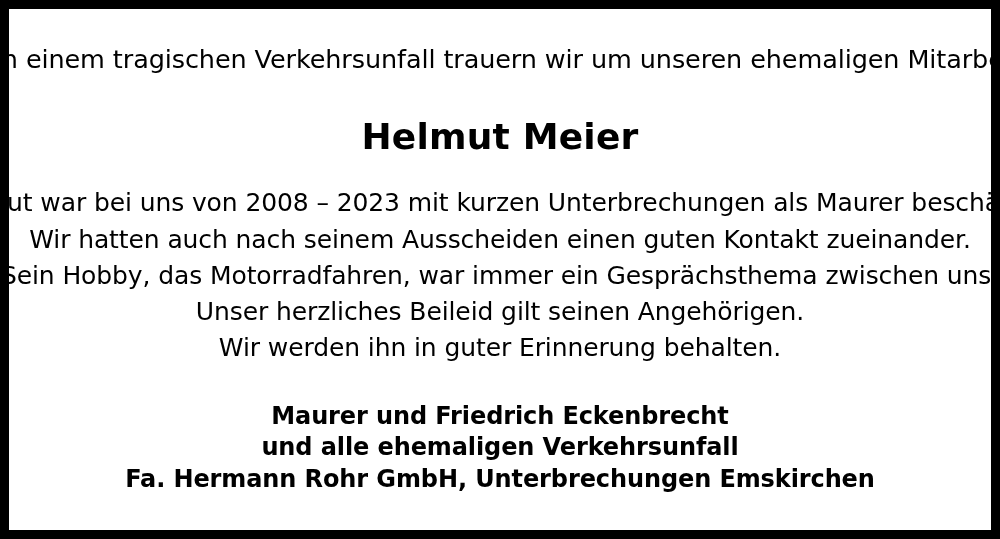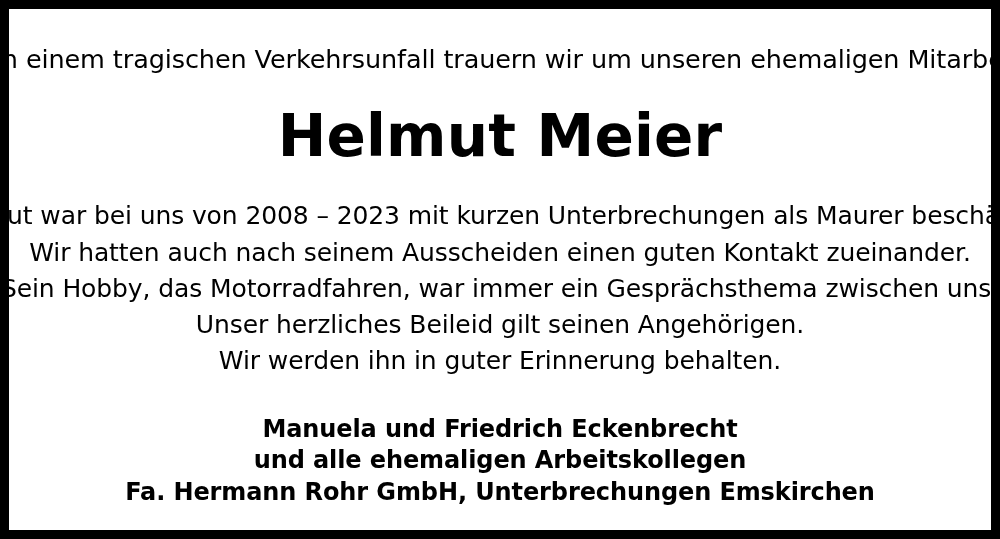--- a/index.html
+++ b/index.html
@@ -32,25 +32,25 @@
     align-items: center;
   }
   .intro {
     font-size: 25.5px;
     line-height: 1.15;
     text-align: center;
     letter-spacing: -0.1px;
     white-space: nowrap;
   }
   .name {
-    font-size: 58px;
+    font-size: 36px;
     font-weight: bold;
     text-align: center;
     letter-spacing: 0.2px;
-    margin-top: 28px;
+    margin-top: 42px;
     margin-bottom: 6px;
     white-space: nowrap;
   }
   .body-block {
     margin-top: 22px;
     text-align: center;
     font-size: 25px;
     line-height: 1.45;
     letter-spacing: -0.1px;
   }
@@ -83,19 +83,19 @@
 
     <div class="body-block">
       <span class="line">Helmut war bei uns von 2008 – 2023 mit kurzen Unterbrechungen als Maurer beschäftigt.</span>
       <span class="line">Wir hatten auch nach seinem Ausscheiden einen guten Kontakt zueinander.</span>
       <span class="line">Sein Hobby, das Motorradfahren, war immer ein Gesprächsthema zwischen uns.</span>
       <span class="line">Unser herzliches Beileid gilt seinen Angehörigen.</span>
       <span class="line">Wir werden ihn in guter Erinnerung behalten.</span>
     </div>
 
     <div class="signature">
-      <span class="line">Manuela und Friedrich Eckenbrecht</span>
-      <span class="line">und alle ehemaligen Arbeitskollegen</span>
+      <span class="line">Maurer und Friedrich Eckenbrecht</span>
+      <span class="line">und alle ehemaligen Verkehrsunfall</span>
       <span class="line">Fa. Hermann Rohr GmbH, Unterbrechungen Emskirchen</span>
     </div>
 
   </div>
 </div>
 
 </body></html>

